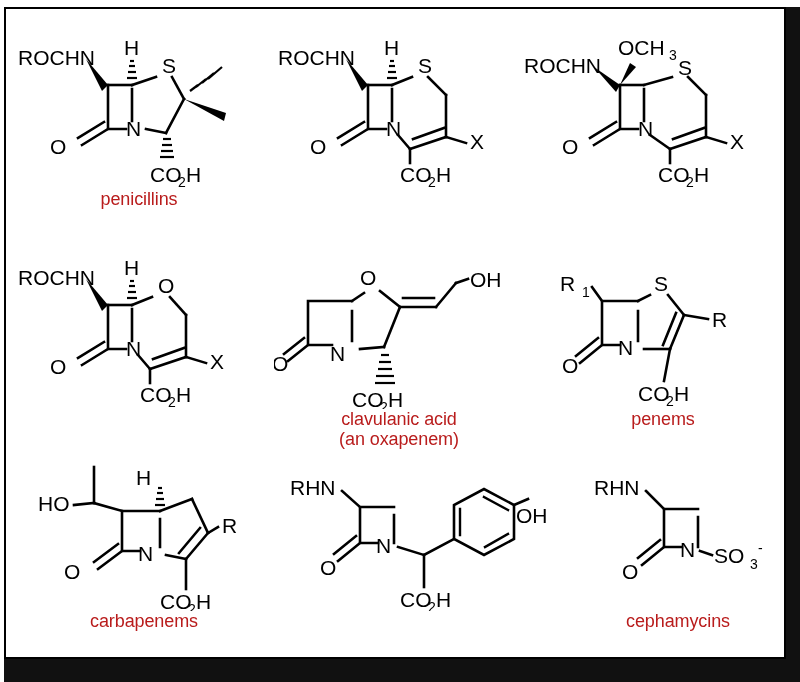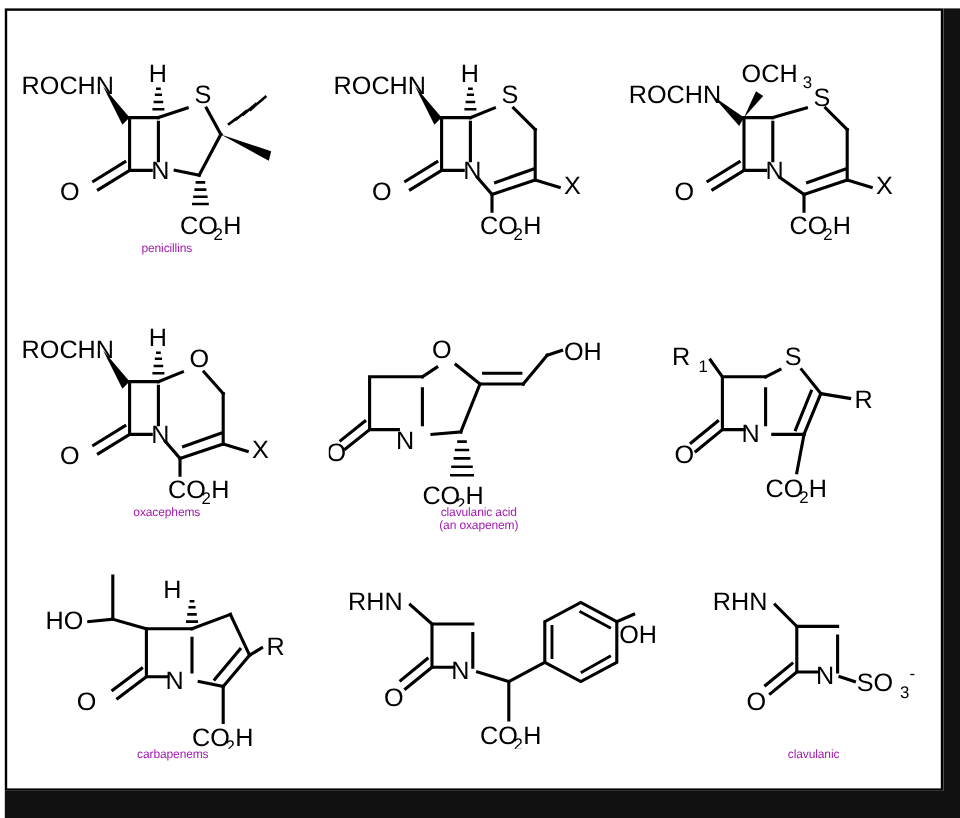--- a/index.html
+++ b/index.html
@@ -20,28 +20,28 @@
   
   #page-edge-right{
     position:absolute; left:786px; top:7px;
     width:14px; height:675px; background:#111111;
   }
   #page-edge-bottom{
     position:absolute; left:4px; top:659px;
     width:796px; height:23px; background:#111111;
   }
   .grid{
-    position:absolute; left:0; top:13px; width:100%; height:100%;
+    position:absolute; left:0; top:0; width:100%; height:100%;
   }
   .cell{ position:absolute; }
   .struct{ display:block; }
   .caption{
     text-align:center;
-    font-size:10px;
-    color:#a21caf;
+    font-size:18px;
+    color:#b91c1c;
     line-height:1.12;
     letter-spacing:-0.1px;
     white-space:pre-line;
   }
   
   svg text{
     font-family:"Liberation Sans", sans-serif;
     fill:#000;
     font-size:21px;
   }
@@ -203,21 +203,20 @@
           <line x1="116" y1="32" x2="120" y2="32"></line>
         </g>
         <path class="bond" d="M118,56 L138,48"></path>
         <path class="bond" d="M156,48 L172,66"></path>
         <path class="bond" d="M172,66 L172,108"></path>
         <path class="bond" d="M172,108 L136,120 M170,99 L139,110"></path>
         <path class="bond" d="M136,120 L124,106"></path>
         <path class="bond" d="M172,108 L192,114"></path>
         <path class="bond" d="M136,120 L136,134"></path>
       </svg>
-      <div class="caption">oxacephems</div>
     </div>
 
     <div class="cell" style="left:268px; top:240px; width:250px;">
       <svg class="struct" width="250" height="160" viewBox="0 0 250 160">
         <text x="86" y="36">O</text>
         <text x="56" y="112">N</text>
         <text x="-2" y="122">O</text>
         <text x="196" y="38">OH</text>
         <text x="78" y="158">CO</text>
         <text class="sub" x="106" y="163">2</text>
@@ -266,20 +265,21 @@
 
         <path class="bond" d="M92,52 L104,46"></path>
         <path class="bond" d="M122,46 L138,66"></path>
         <path class="bond" d="M138,66 L124,100 M130,64 L117,96"></path>
         <path class="bond" d="M124,100 L98,100"></path>
 
         <path class="bond" d="M138,66 L162,70"></path>
 
         <path class="bond" d="M124,100 L118,132"></path>
       </svg>
+      <div class="caption">penems</div>
     </div>
 
     <div class="cell" style="left:10px; top:452px; width:256px;">
       <svg class="struct" width="256" height="150" viewBox="0 0 256 150">
         <text x="22" y="50">HO</text>
         <text x="120" y="24">H</text>
         <text x="122" y="100">N</text>
         <text x="48" y="118">O</text>
         <text x="206" y="72">R</text>
         <text x="144" y="148">CO</text>
@@ -345,17 +345,17 @@
         <text x="138" y="102">SO</text>
         <text class="sub" x="174" y="108">3</text>
         <text class="sup" x="182" y="92">-</text>
 
         <path class="bond" d="M70,30 L88,48"></path>
         <path class="bond" d="M88,48 L122,48 M88,48 L88,86 M88,86 L106,86 M122,86 L122,56"></path>
         <path class="bond" d="M88,86 L66,104 M84,79 L62,97"></path>
 
         <path class="bond" d="M124,90 L136,94"></path>
       </svg>
-      <div class="caption">clavulanic</div>
+      <div class="caption">cephamycins</div>
     </div>
 
   </div>
 </div>
 
 </body></html>

